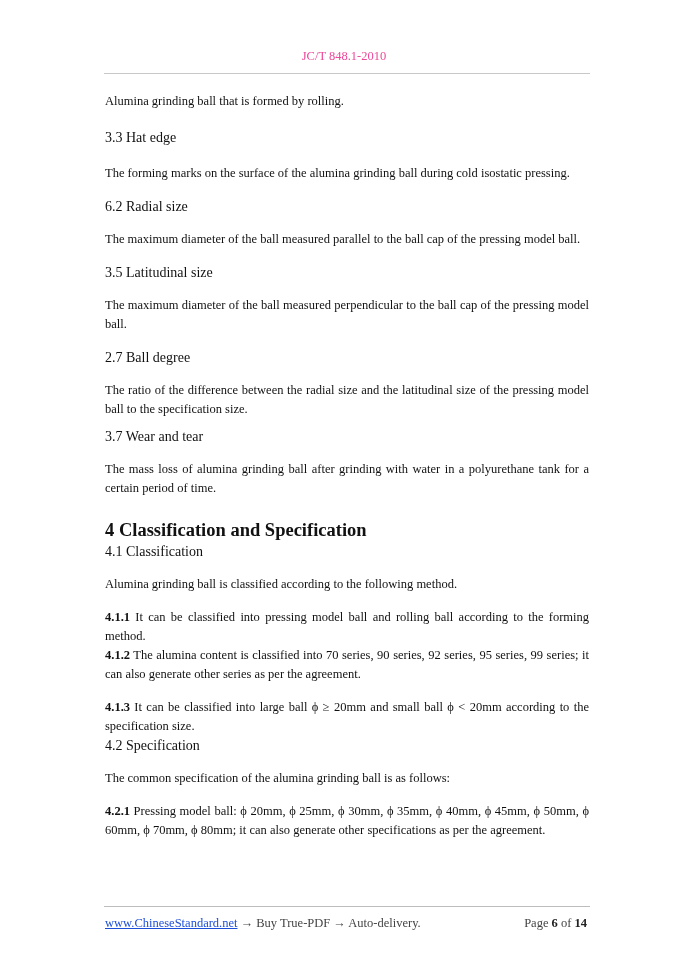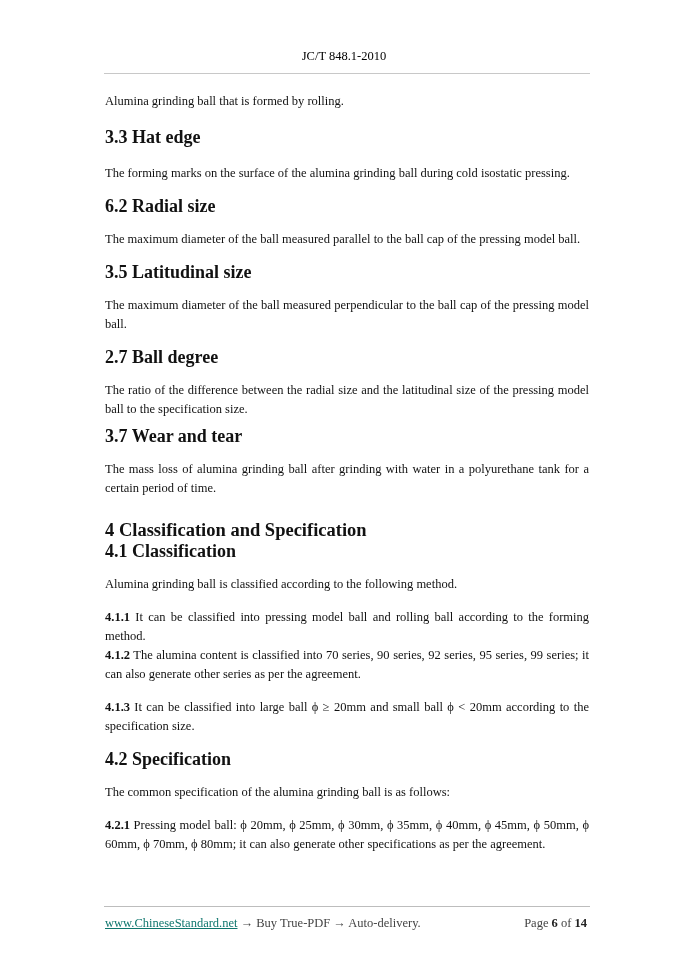--- a/index.html
+++ b/index.html
@@ -1,28 +1,28 @@
 <!DOCTYPE html>
 <html><head>
 <meta charset="utf-8">
 <style>
   html, body { margin:0; padding:0; background:#ffffff; }
   body { width:693px; height:980px; position:relative; overflow:hidden;
          font-family:"Liberation Serif", "DejaVu Serif", serif; color:#111; }
   .hdr { position:absolute; top:49px; left:0; width:688px; text-align:center;
-         font-size:12.5px; color:#000000; }
+         font-size:12.5px; color:#ec4899; }
   .hrule { position:absolute; top:73px; left:104px; width:486px; height:1px; background:#c8c8c8; }
   .content { position:absolute; top:92px; left:105px; width:484px; }
   .p { font-size:12.5px; line-height:19px; margin:0; text-align:justify; }
-  .h3 { font-size:18px; font-weight:bold; margin:0; line-height:19px; }
+  .h3 { font-size:14px; font-weight:normal; margin:0; line-height:19px; }
   .h2 { font-size:18.5px; font-weight:bold; margin:0; line-height:24px; }
   .num { font-weight:bold; }
   .frule { position:absolute; top:906px; left:104px; width:486px; height:1px; background:#bdbdbd; }
   .footer { position:absolute; top:916px; left:105px; width:482px; font-size:12.5px; color:#444; }
-  .footer .link { text-decoration:underline; color:#0f766e; }
+  .footer .link { text-decoration:underline; color:#1d4ed8; }
   .footer .right { position:absolute; right:0; top:0; }
   .footer b { color:#222; }
 </style>
 </head>
 <body>
 
 <div class="hdr">JC/T 848.1-2010</div>
 <div class="hrule"></div>
 
 <div class="content">
@@ -45,21 +45,21 @@
 
   <p class="h2" style="">4 Classification and Specification</p>
 
   <p class="h3" style="margin-bottom:14px">4.1 Classification</p>
   <p class="p" style="margin-bottom:14px">Alumina grinding ball is classified according to the following method.</p>
 
   <p class="p" style=""><span class="num">4.1.1</span><span> It can be classified into pressing model ball and rolling ball according to the forming method.</span></p>
 
   <p class="p" style="margin-bottom:14px"><span class="num">4.1.2</span><span> The alumina content is classified into 70 series, 90 series, 92 series, 95 series, 99 series; it can also generate other series as per the agreement.</span></p>
 
-  <p class="p" style="margin-bottom:14px"><span class="num">4.1.3</span><span> It can be classified into large ball ϕ ≥ 20mm and small ball ϕ &lt; 20mm according to the specification size.</span></p>
+  <p class="p" style=""><span class="num">4.1.3</span><span> It can be classified into large ball ϕ ≥ 20mm and small ball ϕ &lt; 20mm according to the specification size.</span></p>
 
   <p class="h3" style="margin-bottom:14px">4.2 Specification</p>
   <p class="p" style="margin-bottom:14px">The common specification of the alumina grinding ball is as follows:</p>
 
   <p class="p"><span class="num">4.2.1</span><span> Pressing model ball: ϕ 20mm, ϕ 25mm, ϕ 30mm, ϕ 35mm, ϕ 40mm, ϕ 45mm, ϕ 50mm, ϕ 60mm, ϕ 70mm, ϕ 80mm; it can also generate other specifications as per the agreement.</span></p>
 </div>
 
 <div class="frule"></div>
 <div class="footer">
   <span class="link">www.ChineseStandard.net</span><span> → Buy True-PDF → Auto-delivery.</span>

